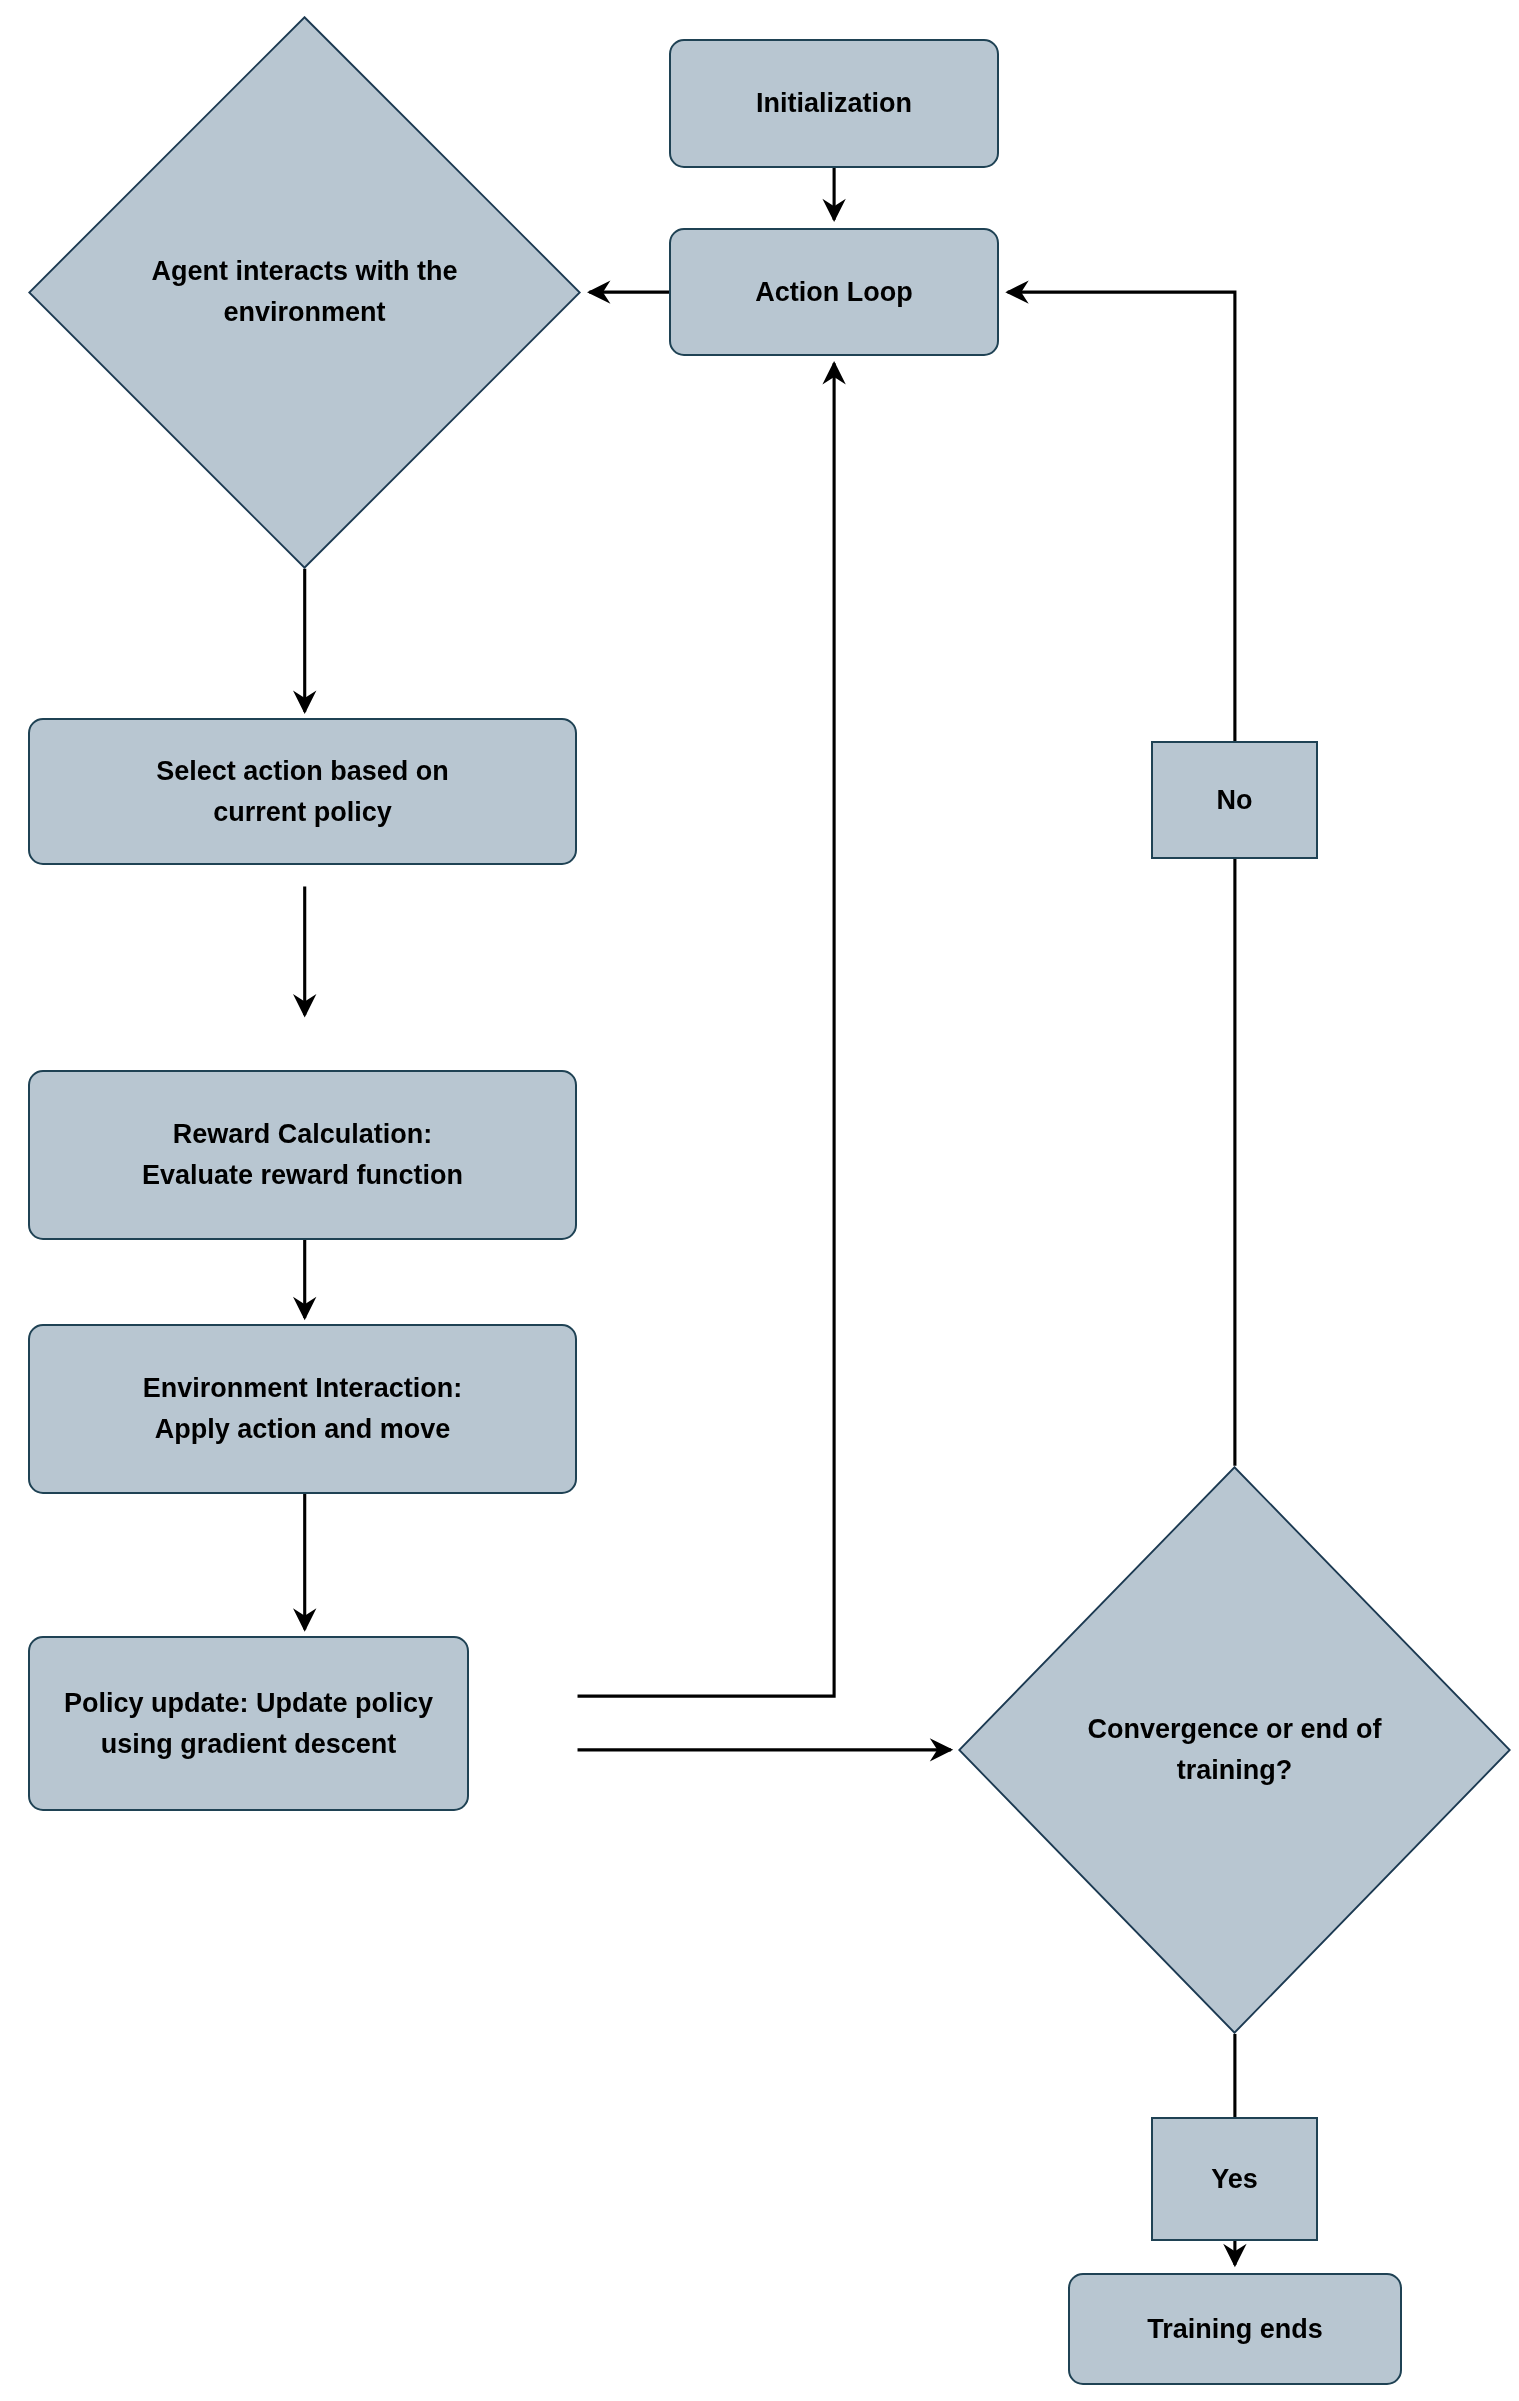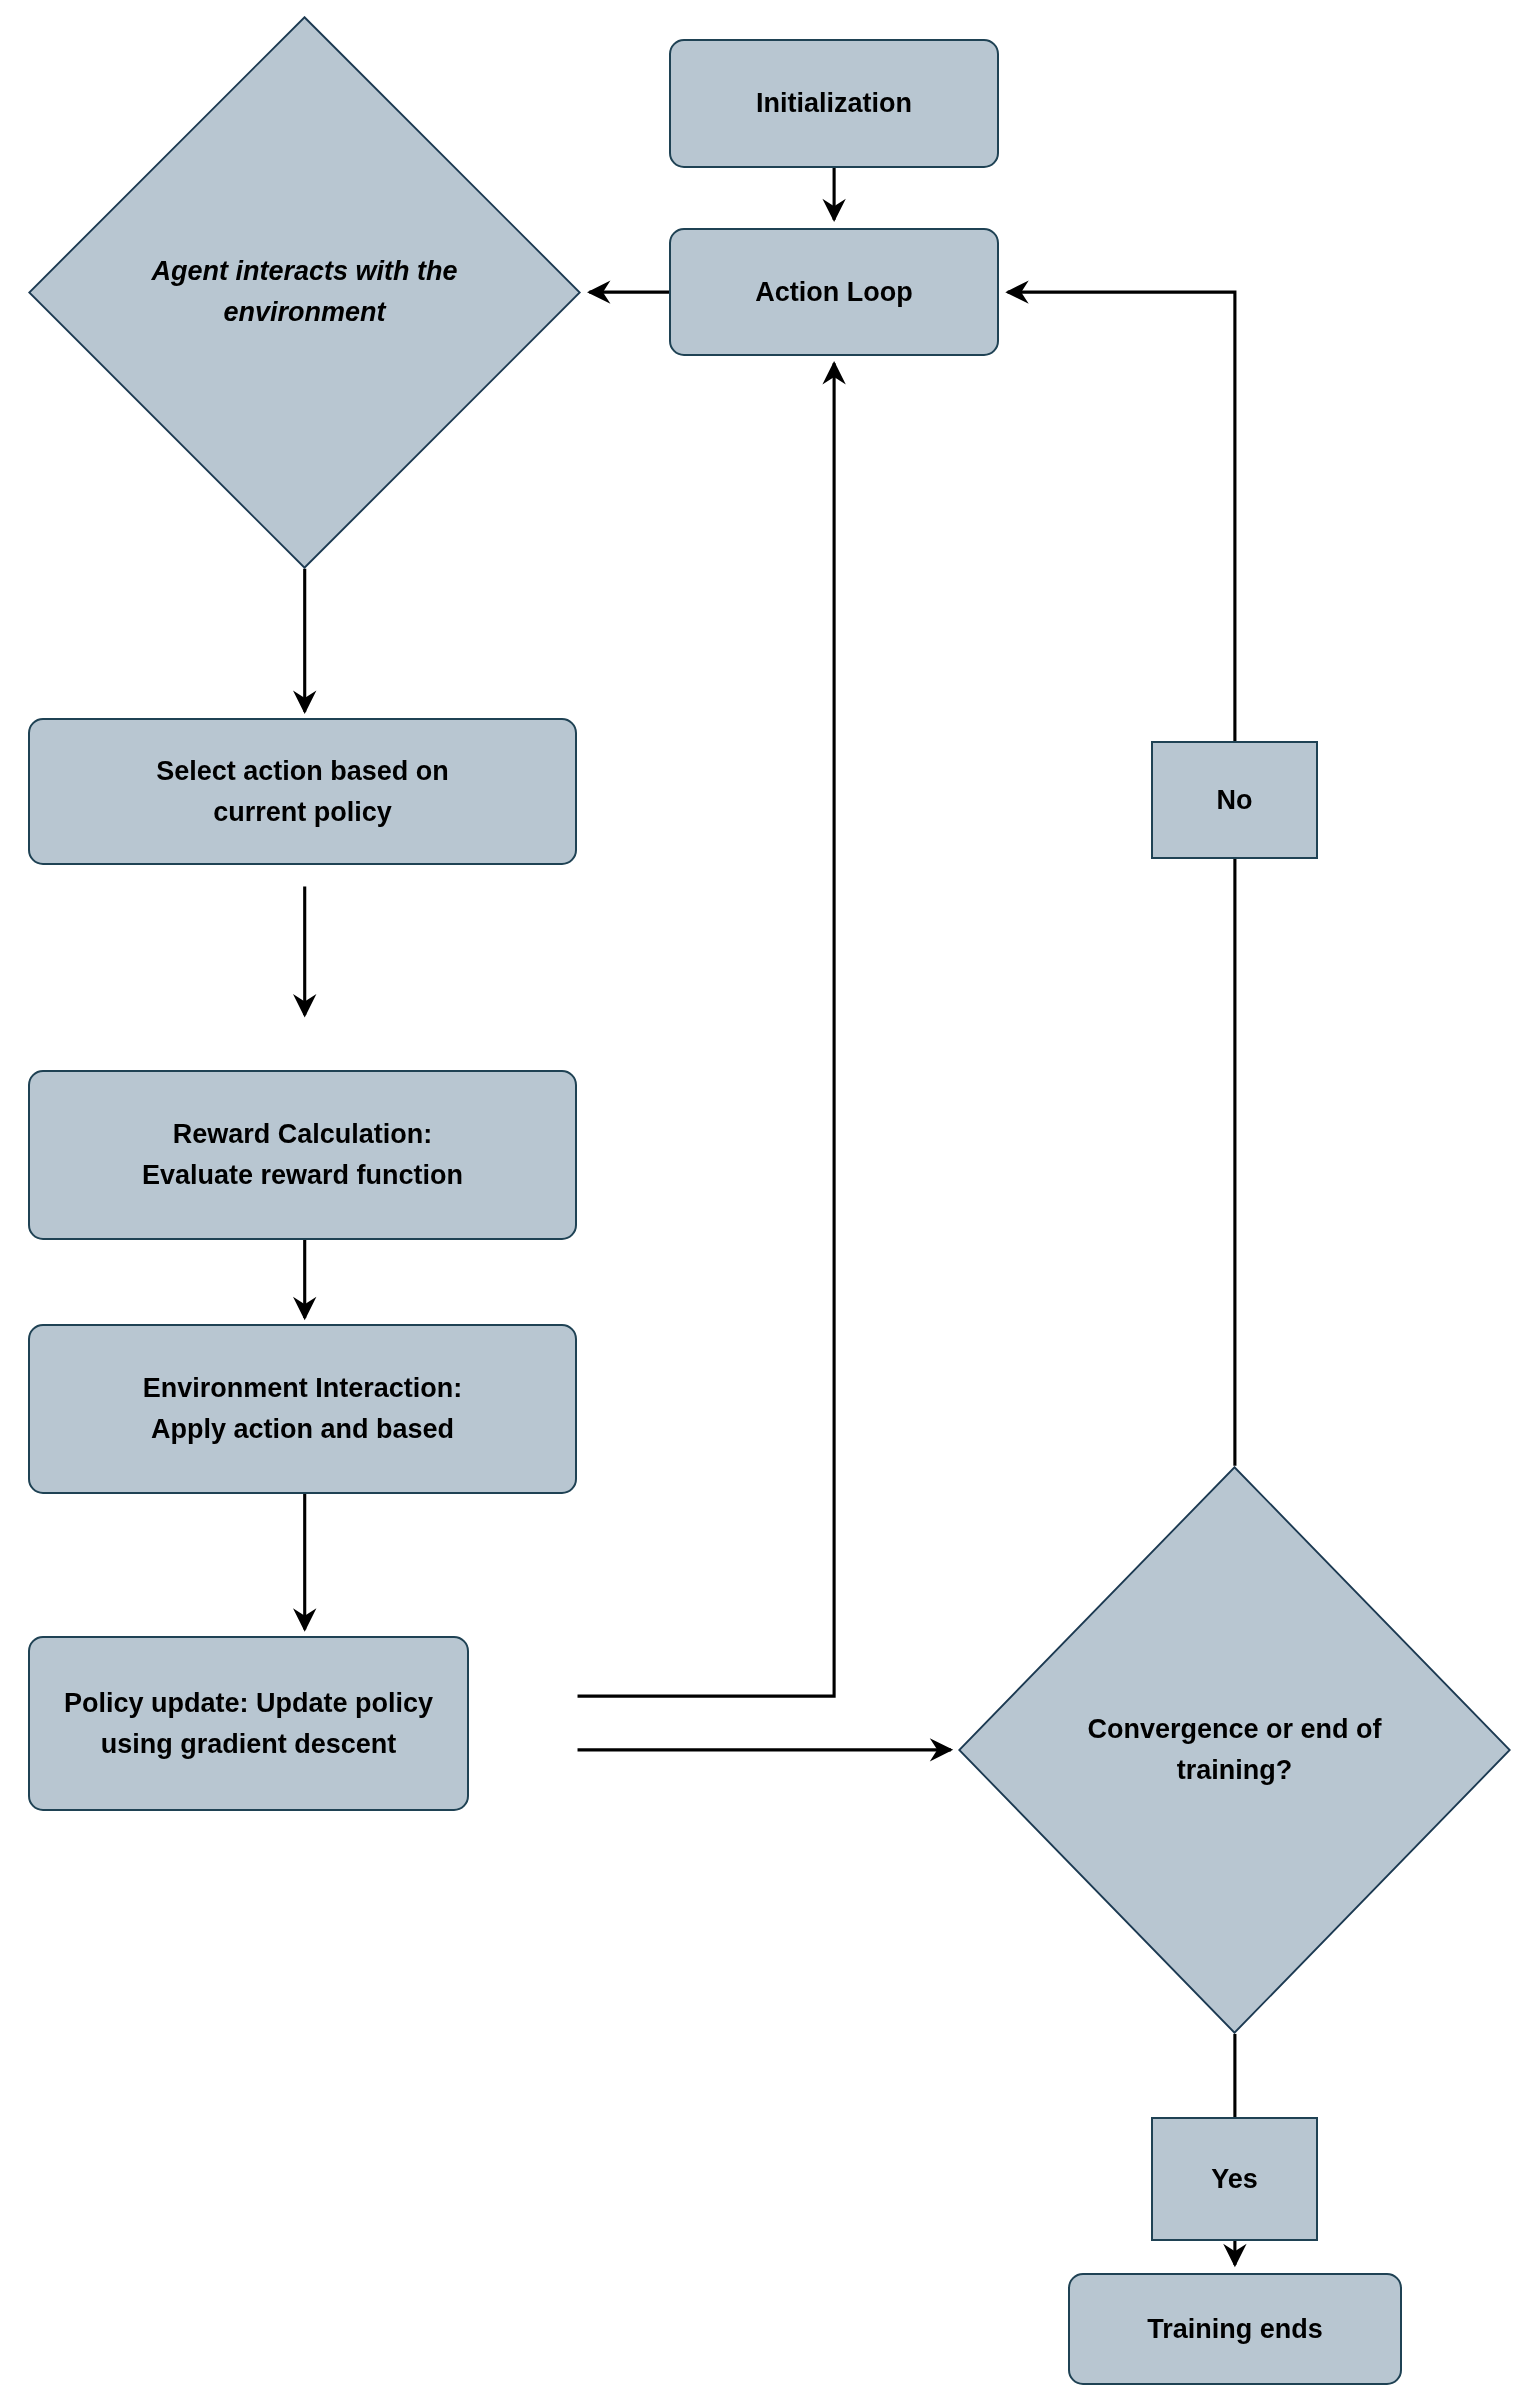--- a/index.html
+++ b/index.html
@@ -78,21 +78,21 @@
     <path class="conn" d="M488 1420 L488 1626" marker-end="url(#arrow)"></path>
     <path class="conn" d="M488 1908 L488 2111" marker-end="url(#arrow)"></path>
     <path class="conn" d="M488 2393 L488 2610" marker-end="url(#arrow)"></path>
     <path class="conn" d="M925 2717 L1336 2717 L1336 582" marker-end="url(#arrow)"></path>
     <path class="conn" d="M925 2803 L1523 2803" marker-end="url(#arrow)"></path>
     <path class="conn" d="M1978 2348 L1978 468 L1614 468" marker-end="url(#arrow)"></path>
     <path class="conn" d="M1978 3258 L1978 3392"></path>
     <path class="conn" d="M1978 3585 L1978 3628" marker-end="url(#arrow)"></path>
   </svg>
 
-  <div class="node diamond" style="left:28px;top:15.6px;width:553px;height:553px;font-style:italic;">
+  <div class="node diamond" style="left:28px;top:15.6px;width:553px;height:553px;">
     <svg class="shape" viewBox="0 0 886 886" preserveAspectRatio="none" xmlns="http://www.w3.org/2000/svg">
       <polygon points="443,2 884,443 443,884 2,443"></polygon>
     </svg>
     <div class="label">Agent interacts with the
 environment</div>
   </div>
 
   <div class="node rect" style="left:669px;top:39px;width:330px;height:129px;">
     <div class="label">Initialization</div>
   </div>
@@ -106,21 +106,21 @@
 current policy</div>
   </div>
 
   <div class="node rect" style="left:28px;top:1070px;width:549px;height:170px;">
     <div class="label">Reward Calculation:
 Evaluate reward function</div>
   </div>
 
   <div class="node rect" style="left:28px;top:1324px;width:549px;height:170px;">
     <div class="label">Environment Interaction:
-Apply action and based</div>
+Apply action and move</div>
   </div>
 
   <div class="node rect" style="left:28px;top:1636px;width:441px;height:175px;">
     <div class="label">Policy update: Update policy
 using gradient descent</div>
   </div>
 
   <div class="node diamond" style="left:958px;top:1466px;width:553px;height:568px;">
     <svg class="shape" viewBox="0 0 886 910" preserveAspectRatio="none" xmlns="http://www.w3.org/2000/svg">
       <polygon points="443,2 884,455 443,908 2,455"></polygon>

